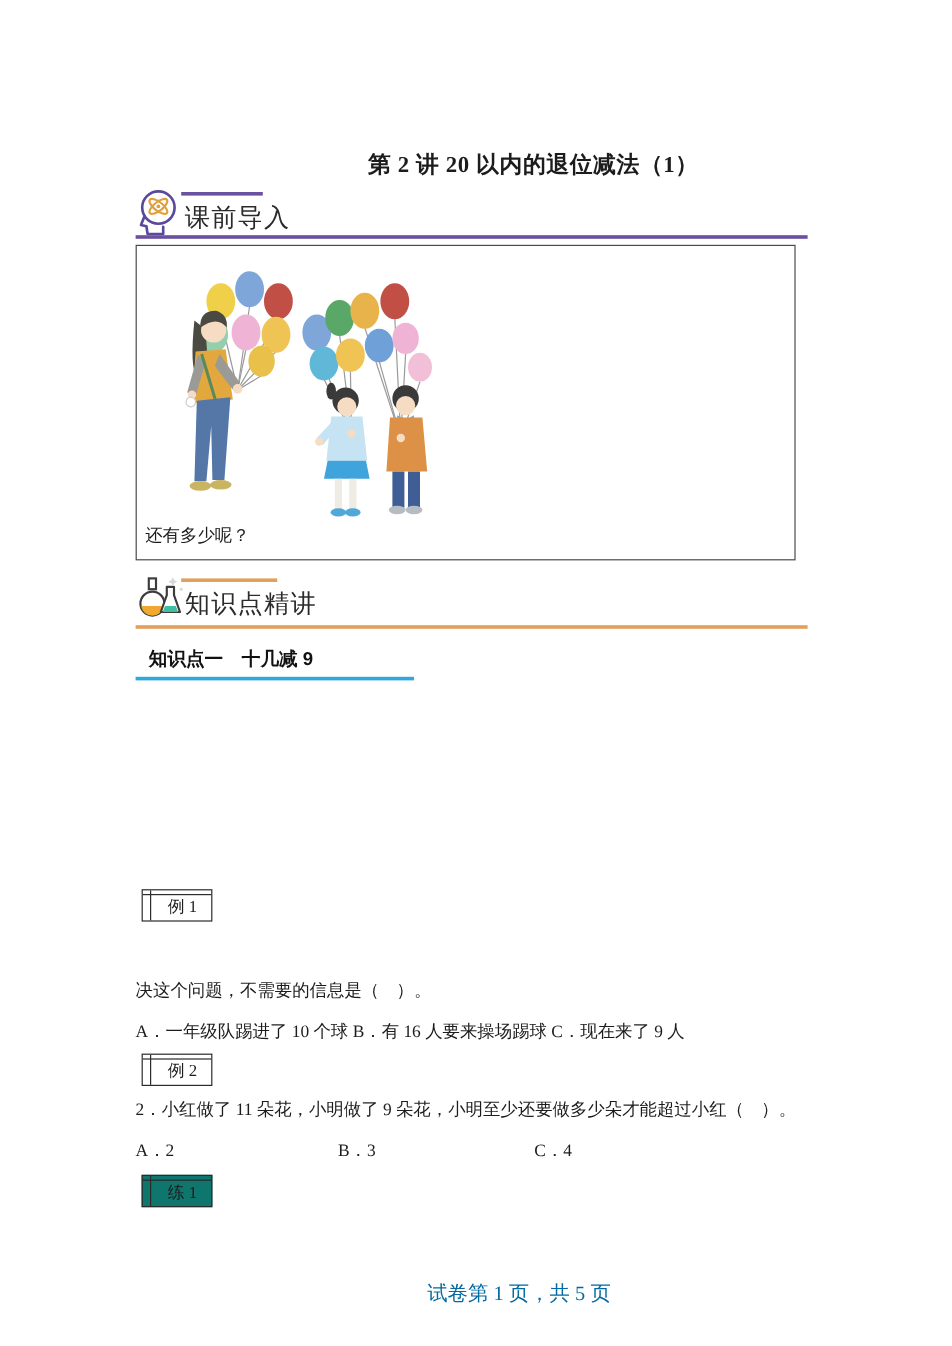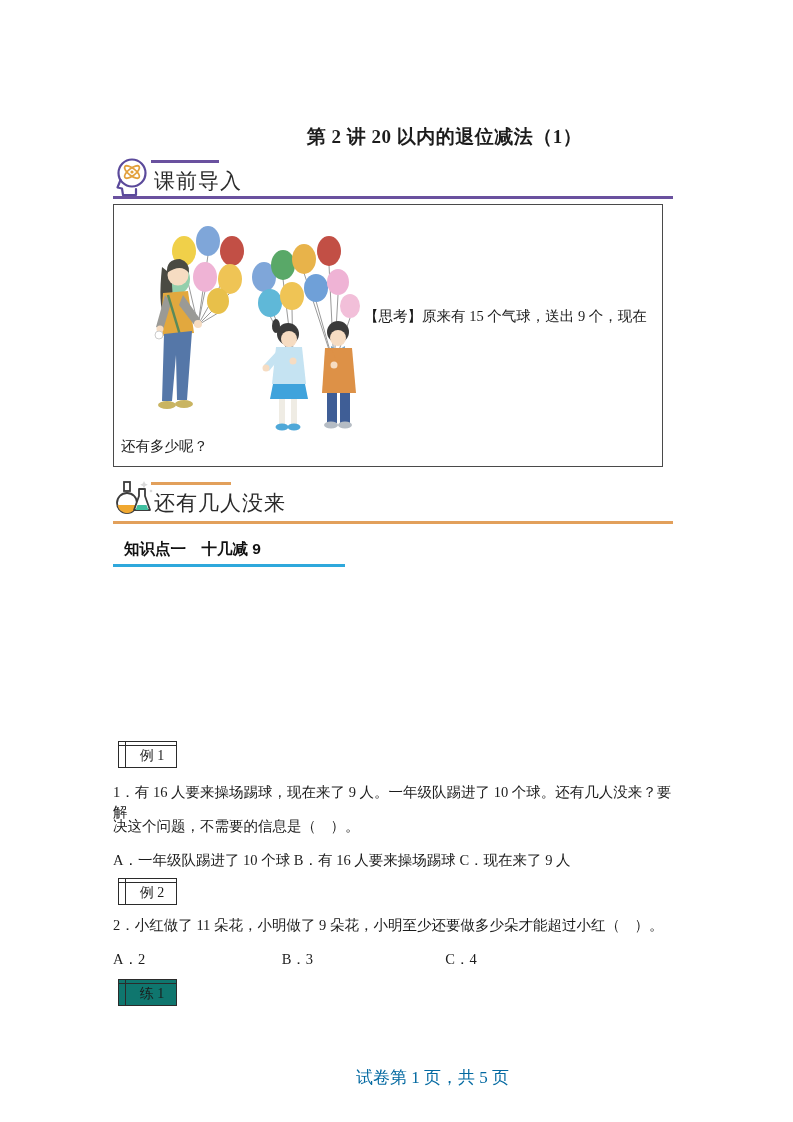--- a/index.html
+++ b/index.html
@@ -158,43 +158,41 @@
         <path d="M205,133 Q212,138 219,133 L219,138 L205,138 Z" fill="#7aa8c8"></path>
         <path d="M199,135 L226,135 L230,180 L196,180 Z" fill="#dd9147"></path>
         <path d="M201,138 L207,154 L212,152 L206,137 Z" fill="#dd9147"></path>
         <circle cx="208" cy="152" r="3.5" fill="#f6dcc2"></circle>
         <rect x="201" y="180" width="10" height="30" fill="#3f5e96"></rect>
         <rect x="214" y="180" width="10" height="30" fill="#3f5e96"></rect>
         <ellipse cx="205" cy="212" rx="7" ry="3.5" fill="#b5bcc4"></ellipse>
         <ellipse cx="219" cy="212" rx="7" ry="3.5" fill="#b5bcc4"></ellipse>
       </g>
     </svg>
-    <div class="think-text">【思考】原来有 15 个气球，送出 9 个，现在</div>
     <div class="think-tail">还有多少呢？</div>
   </div>
 
   <svg class="sec-icon" style="left:112px;top:479px" width="42" height="42" viewBox="0 0 42 42">
     <rect x="12" y="3" width="6" height="9" fill="none" stroke="#3c3c3c" stroke-width="1.8"></rect>
     <circle cx="15" cy="24" r="10" fill="#ffffff" stroke="#3c3c3c" stroke-width="1.8"></circle>
     <path d="M5.6,26 A9.5,9.5 0 0 0 24.4,26 Z" fill="#f0a830"></path>
     <path d="M27,10 L33,10 L33,17 L38,31 L22,31 L27,17 Z" fill="#ffffff" stroke="#3c3c3c" stroke-width="1.8" stroke-linejoin="round"></path>
     <path d="M25.5,26 L23.5,31 L36.5,31 L34.5,26 Z" fill="#3fbf9f"></path>
     <path d="M32,2 l1.2,2.6 2.6,1.2 -2.6,1.2 -1.2,2.6 -1.2,-2.6 -2.6,-1.2 2.6,-1.2 Z" fill="#d8d8d8"></path>
     <circle cx="39" cy="12" r="1.3" fill="#d8d8d8"></circle>
   </svg>
   <div class="shortline orange-bg" style="left:151px;top:482px;width:80px"></div>
-  <div class="sec-label" style="left:154px;top:489px">还有几人没来</div>
+  <div class="sec-label" style="left:154px;top:489px">知识点精讲</div>
   <div class="longline orange-bg" style="top:521px"></div>
 
   <div class="kp-title">知识点一　十几减 9</div>
   <div class="kp-underline"></div>
 
 
   <div class="tagbox" style="top:741px">例 1</div>
-  <div class="bodyline" style="top:782px">1．有 16 人要来操场踢球，现在来了 9 人。一年级队踢进了 10 个球。还有几人没来？要解</div>
   <div class="bodyline" style="top:816px">决这个问题，不需要的信息是（　）。</div>
   <div class="bodyline opts" style="top:850px">
     <span class="opt-a">A．一年级队踢进了 10 个球</span>
     <span class="opt-b">B．有 16 人要来操场踢球</span>
     <span class="opt-c">C．现在来了 9 人</span>
   </div>
 
   <div class="tagbox" style="top:878px">例 2</div>
   <div class="bodyline" style="top:915px">2．小红做了 11 朵花，小明做了 9 朵花，小明至少还要做多少朵才能超过小红（　）。</div>
   <div class="bodyline opts" style="top:949px">

